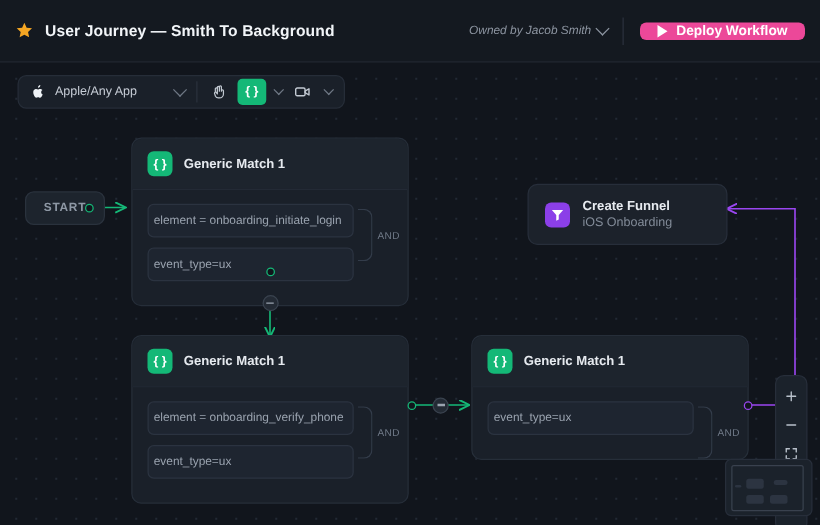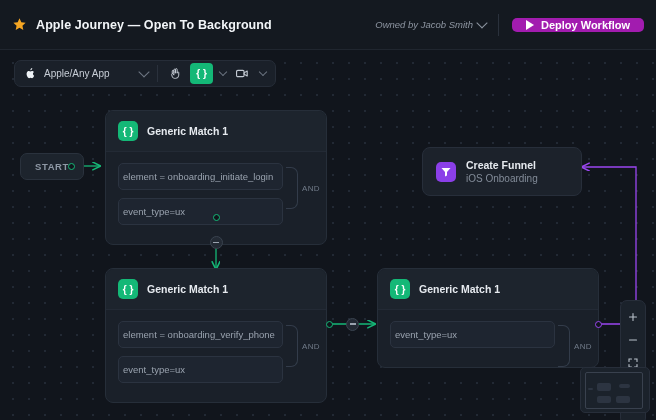--- a/index.html
+++ b/index.html
@@ -36,21 +36,21 @@
     margin-left: auto; display: flex; align-items: center; gap: 0;
   }
   .owner {
     display: flex; align-items: center; gap: 5px;
     color: #8d95a1; font-size: 9.5px; font-style: italic;
     padding-right: 12px;
   }
   .divider-v { width: 1px; height: 22px; background: #2a313c; margin-right: 13px; }
   .deploy-btn {
     display: flex; align-items: center; gap: 7px;
-    background: #a21caf; border: none; border-radius: 5px;
+    background: #ec4899; border: none; border-radius: 5px;
     padding: 1px 14px; cursor: pointer; justify-content: space-between;
   }
   .deploy-btn .lbl { color: #ffffff; font-size: 11px; font-weight: bold; white-space: nowrap; }
   .play-tri {
     width: 0; height: 0;
     border-left: 8px solid #ffffff;
     border-top: 5px solid transparent;
     border-bottom: 5px solid transparent;
   }
   .chev {
@@ -226,21 +226,21 @@
 
 <div id="app">
 
   <div class="header">
     <div class="hdr-left">
       <span>
         <svg class="star-icon" viewBox="0 0 24 24" aria-hidden="true">
           <path fill="#f5a623" d="M12 2l2.9 6.3 6.9.8-5.1 4.7 1.4 6.8L12 17.3 5.9 20.6l1.4-6.8L2.2 9.1l6.9-.8z"></path>
         </svg>
       </span>
-      <span class="hdr-title">Apple Journey — Open To Background</span>
+      <span class="hdr-title">User Journey — Smith To Background</span>
     </div>
     <div class="hdr-right">
       <div class="owner">
         <span>Owned by Jacob Smith</span>
         <span class="chev"></span>
       </div>
       <div class="divider-v"></div>
       <div class="deploy-btn">
         <span class="play-tri"></span>
         <span class="lbl">Deploy Workflow</span>

